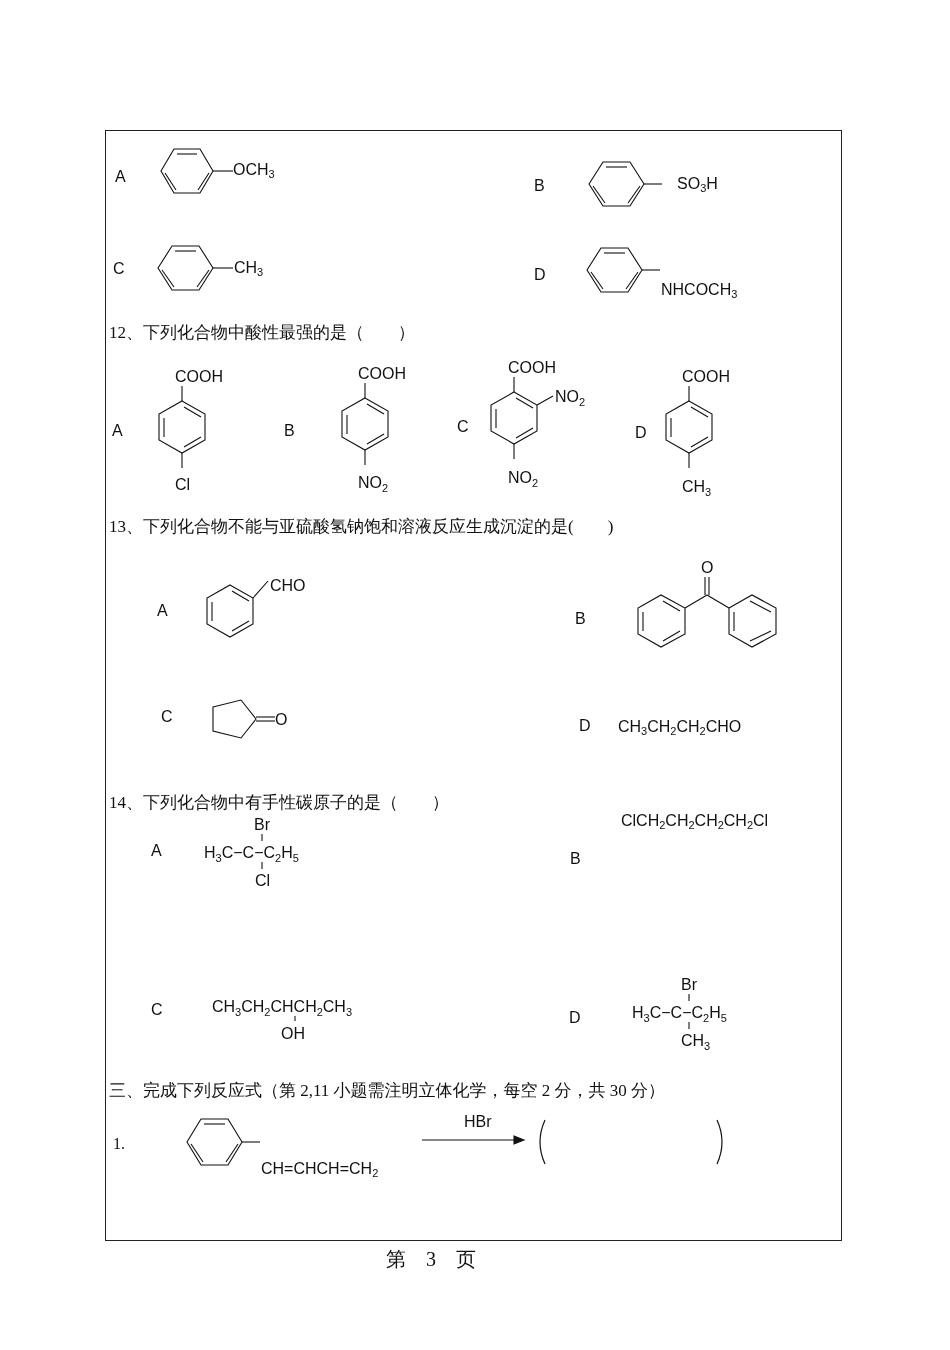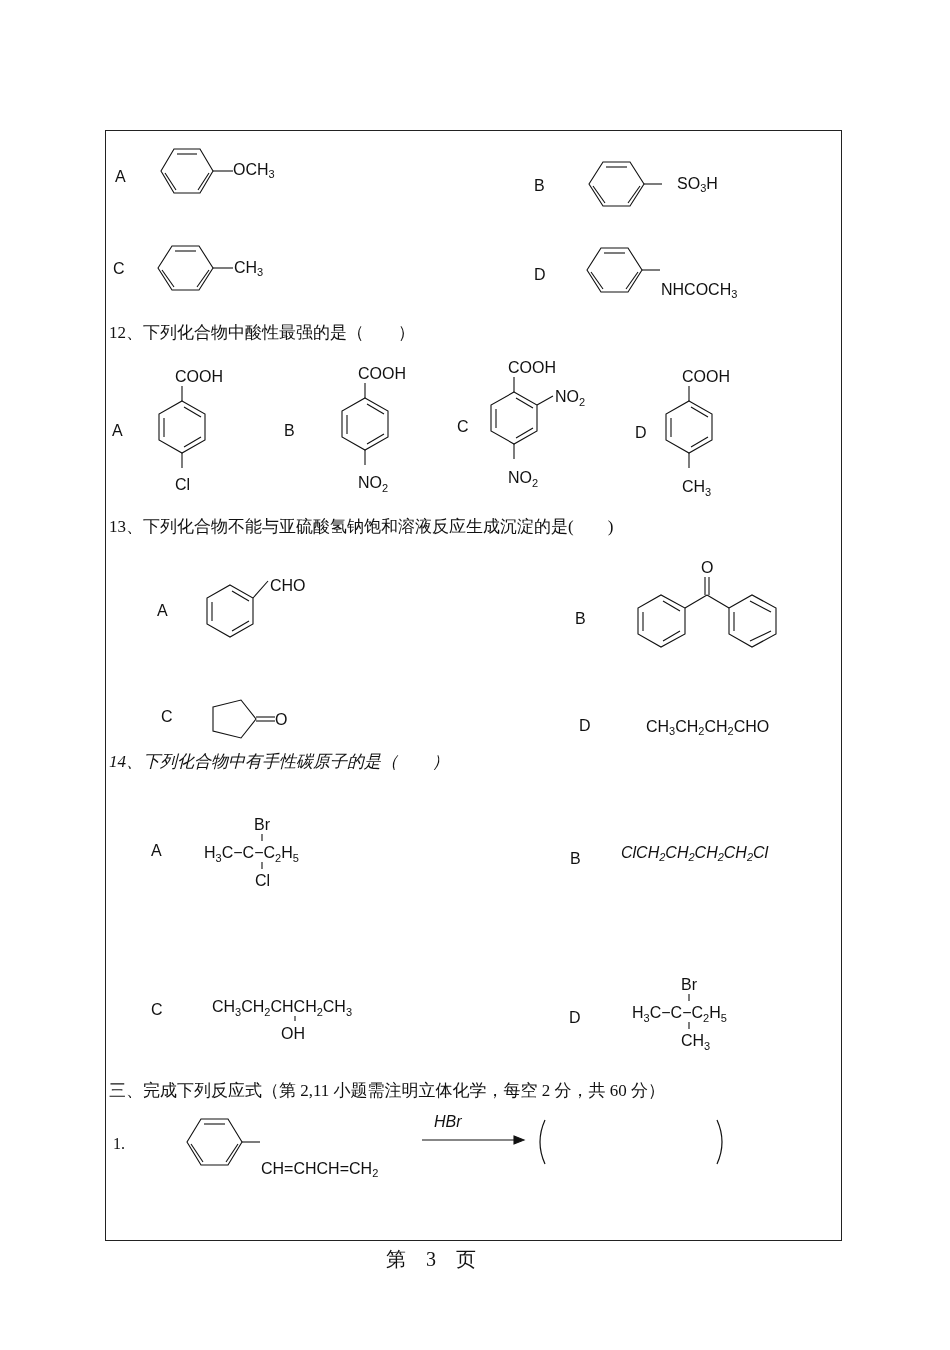--- a/index.html
+++ b/index.html
@@ -148,65 +148,65 @@
 
 <div class="abs opt" style="left:161px;top:708px;">C</div>
 <svg class="mol" style="left:208px;top:695px;" width="100" height="55">
   <polygon points="5,12 33,5 48,24 33,43 5,36"></polygon>
   <line x1="48" y1="22" x2="67" y2="22"></line>
     <line x1="48" y1="26" x2="67" y2="26"></line>
   <text x="67" y="30">O</text>
 </svg>
 
 <div class="abs opt" style="left:579px;top:717px;">D</div>
-<div class="abs chem" style="left:646px;top:718px;"><span>CH</span><sub>3</sub><span>CH</span><sub>2</sub><span>CH</span><sub>2</sub><span>CHO</span></div>
-
-<div class="abs q serif" style="left:109px;top:750px;font-style:italic;">14、下列化合物中有手性碳原子的是（　　）</div>
+<div class="abs chem" style="left:618px;top:718px;"><span>CH</span><sub>3</sub><span>CH</span><sub>2</sub><span>CH</span><sub>2</sub><span>CHO</span></div>
+
+<div class="abs q serif" style="left:109px;top:791px;">14、下列化合物中有手性碳原子的是（　　）</div>
 
 <div class="abs opt" style="left:151px;top:842px;">A</div>
 <svg class="mol" style="left:200px;top:812px;" width="140" height="80">
   <text x="54" y="18">Br</text>
   <line x1="62" y1="22" x2="62" y2="29"></line>
   <text x="4" y="46">H<tspan font-size="11" dy="4">3</tspan><tspan dy="-4">C−C−C</tspan><tspan font-size="11" dy="4">2</tspan><tspan dy="-4">H</tspan><tspan font-size="11" dy="4">5</tspan></text>
   <line x1="62" y1="50" x2="62" y2="57"></line>
   <text x="55" y="74">Cl</text>
 </svg>
 
 <div class="abs opt" style="left:570px;top:850px;">B</div>
-<div class="abs chem" style="left:621px;top:844px;font-style:italic;">ClCH<sub>2</sub>CH<sub>2</sub>CH<sub>2</sub>CH<sub>2</sub>Cl</div>
+<div class="abs chem" style="left:621px;top:812px;">ClCH<sub>2</sub>CH<sub>2</sub>CH<sub>2</sub>CH<sub>2</sub>Cl</div>
 
 <div class="abs opt" style="left:151px;top:1001px;">C</div>
 <svg class="mol" style="left:210px;top:990px;" width="190" height="60">
   <text x="2" y="22">CH<tspan font-size="11" dy="4">3</tspan><tspan dy="-4">CH</tspan><tspan font-size="11" dy="4">2</tspan><tspan dy="-4">CHCH</tspan><tspan font-size="11" dy="4">2</tspan><tspan dy="-4">CH</tspan><tspan font-size="11" dy="4">3</tspan></text>
   <line x1="85" y1="26" x2="85" y2="31"></line>
   <text x="71" y="49">OH</text>
 </svg>
 
 <div class="abs opt" style="left:569px;top:1009px;">D</div>
 <svg class="mol" style="left:630px;top:972px;" width="140" height="82">
   <text x="51" y="18">Br</text>
   <line x1="59" y1="22" x2="59" y2="29"></line>
   <text x="2" y="46">H<tspan font-size="11" dy="4">3</tspan><tspan dy="-4">C−C−C</tspan><tspan font-size="11" dy="4">2</tspan><tspan dy="-4">H</tspan><tspan font-size="11" dy="4">5</tspan></text>
   <line x1="59" y1="50" x2="59" y2="57"></line>
   <text x="51" y="74">CH<tspan font-size="11" dy="4">3</tspan></text>
 </svg>
 
-<div class="abs q serif" style="left:109px;top:1079px;">三、完成下列反应式（第 2,11 小题需注明立体化学，每空 2 分，共 60 分）</div>
+<div class="abs q serif" style="left:109px;top:1079px;">三、完成下列反应式（第 2,11 小题需注明立体化学，每空 2 分，共 30 分）</div>
 
 <div class="abs serif" style="left:113px;top:1135px;font-size:16px;">1.</div>
 <svg class="mol" style="left:180px;top:1112px;" width="380" height="62">
   <polygon points="7,30 21,7 48,7 62,30 48,53 21,53"></polygon>
   <line x1="24" y1="12" x2="45" y2="12"></line>
     <line x1="11" y1="32" x2="23" y2="50"></line>
     <line x1="58" y1="32" x2="46" y2="50"></line>
   <line x1="62" y1="30" x2="80" y2="30"></line>
 </svg>
 <div class="abs chem" style="left:261px;top:1133px;margin-top:27px;"><span>CH=CHCH=CH</span><sub>2</sub></div>
 
-<div class="abs chem" style="left:434px;top:1113px;font-style:italic;">HBr</div>
+<div class="abs chem" style="left:464px;top:1113px;">HBr</div>
 <svg class="mol" style="left:420px;top:1130px;" width="110" height="20">
   <line x1="2" y1="10" x2="94" y2="10"></line>
   <polygon points="94,6 104,10 94,14" style="fill:#111;"></polygon>
 </svg>
 
 <svg class="mol" style="left:533px;top:1118px;" width="200" height="50">
   <path d="M 12 2 Q 2 24 12 46" style="stroke:#111;stroke-width:1.2;fill:none;"></path>
   <path d="M 184 2 Q 194 24 184 46" style="stroke:#111;stroke-width:1.2;fill:none;"></path>
 </svg>
 <div class="abs" style="left:550px;top:1125px;width:165px;height:34px;"></div>

